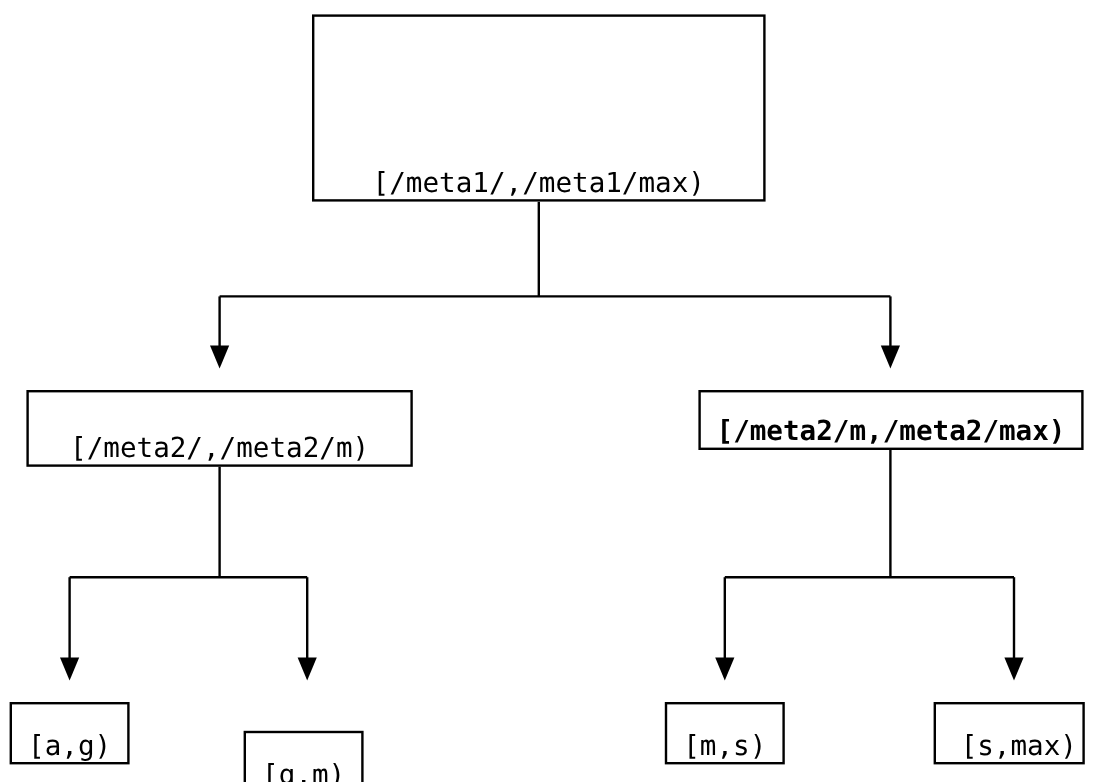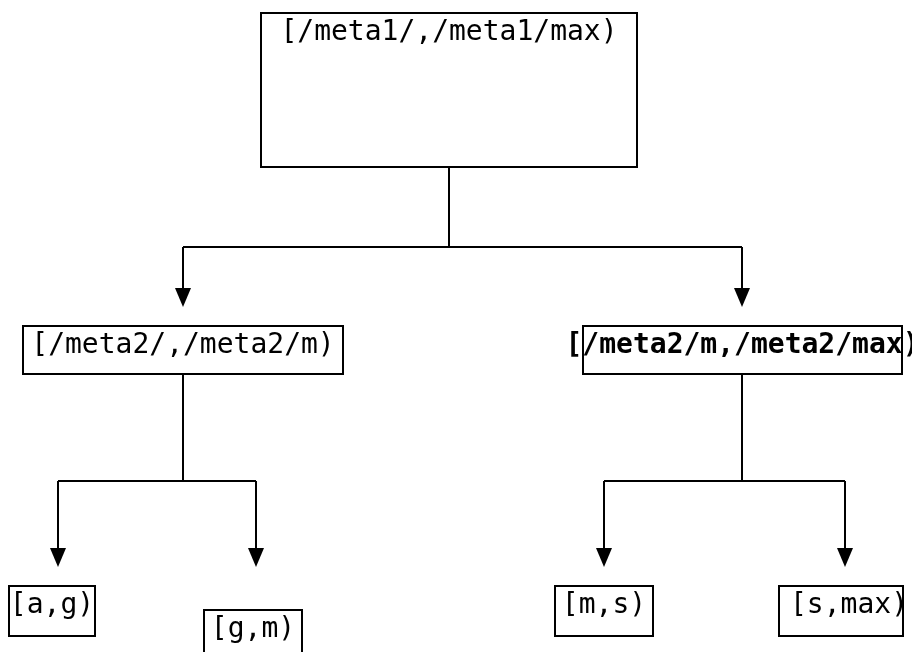--- a/index.html
+++ b/index.html
@@ -38,29 +38,29 @@
     fill: var(--line);
     stroke: none;
   }
   .node {
     position: absolute;
     box-sizing: border-box;
     border: 2px solid var(--border);
     background: var(--bg);
     color: var(--text);
     display: flex;
-    align-items: flex-start;
+    align-items: flex-end;
     justify-content: center;
-    font-size: 28px;
+    font-size: 23px;
     white-space: nowrap;
   }
   .node-root      { left: 260px; top: 12px;  width: 378px; height: 156px; }
-  .node-l2-left   { left: 22px;  top: 325px; width: 322px; height: 50px; }
+  .node-l2-left   { left: 22px;  top: 325px; width: 322px; height: 64px; }
   .node-l2-right  { left: 582px; top: 325px; width: 321px; height: 50px; font-weight: bold; }
-  .node-leaf-ag   { left: 8px;   top: 585px; width: 88px; height: 52px; }
+  .node-leaf-ag   { left: 8px;   top: 585px; width: 100px; height: 52px; }
   .node-leaf-gm   { left: 203px; top: 585px; width: 100px; height: 52px; margin-top: 24px; }
   .node-leaf-ms   { left: 554px; top: 585px; width: 100px; height: 52px; }
   .node-leaf-smax { left: 778px; top: 585px; width: 126px; height: 52px; padding-left: 16px; }
 </style>
 </head>
 <body>
 
 <div class="canvas">
 
   <svg class="edges-layer" viewBox="0 0 912 652" aria-hidden="true">

